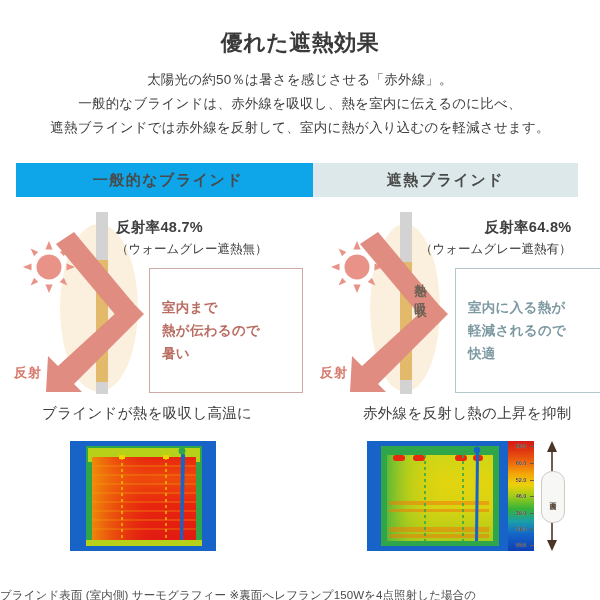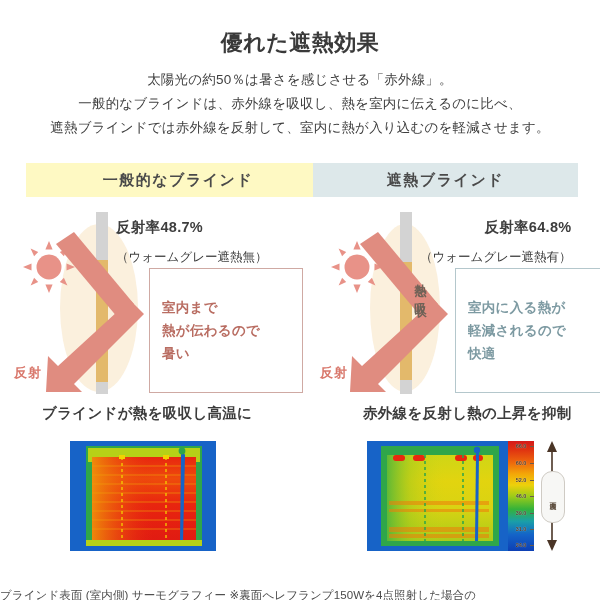--- a/index.html
+++ b/index.html
@@ -24,21 +24,21 @@
     color:#3f3f3f;letter-spacing:.2px;
   }
   .lead div{white-space:nowrap;}
 
   
   .colhead{
     position:absolute;top:163px;height:34px;
     display:flex;align-items:center;justify-content:center;
     font-size:15px;font-weight:bold;letter-spacing:1.5px;color:#4a4a4a;
   }
-  .colhead.left{left:26px;width:304px;background:#fef9c3;}
+  .colhead.left{left:16px;width:304px;background:#0ea5e9;}
   .colhead.right{left:313px;width:265px;background:#dde8ea;}
 
   
   .panel{position:absolute;top:212px;height:182px;}
   .panel.left{left:8px;width:292px;}
   .panel.right{left:308px;width:292px;}
 
   
   .glow{
     position:absolute;border-radius:50%;
@@ -79,34 +79,34 @@
     font-size:12.5px;font-weight:bold;color:#6f6257;
     letter-spacing:2px;line-height:1;
   }
 
   
   .rate{
     position:absolute;left:108px;top:6px;font-size:14.5px;
     font-weight:bold;color:#3d3d3d;letter-spacing:.3px;white-space:nowrap;
   }
   .rate.r{left:112px;text-align:right;}
-  .rate small{display:block;font-size:12.5px;font-weight:normal;margin-top:12px;letter-spacing:0;}
+  .rate small{display:block;font-size:12.5px;font-weight:normal;margin-top:4px;letter-spacing:0;}
 
   
   .callout{
     position:absolute;padding:27px 12px;
     font-size:13.5px;line-height:23px;font-weight:bold;letter-spacing:.3px;
     background:#ffffff;
   }
   .callout.l{left:141px;top:56px;width:128px;border:1px solid #cfa9a3;color:#b96d62;}
   .callout.r{left:147px;top:56px;width:135px;border:1px solid #b4c7cc;color:#7d9aa2;}
 
   
   .thermo-cap{
-    position:absolute;top:404px;font-size:14.5px;font-weight:bold;
+    position:absolute;top:404px;font-size:14.5px;font-weight:normal;
     color:#3c3c3c;letter-spacing:.3px;
   }
   .thermo-cap.left{left:42px;}
   .thermo-cap.right{left:363px;}
 
   
   .thermo{position:absolute;top:441px;height:110px;}
   .thermo.left{left:70px;width:146px;}
   .thermo.right{left:367px;width:146px;}
 

